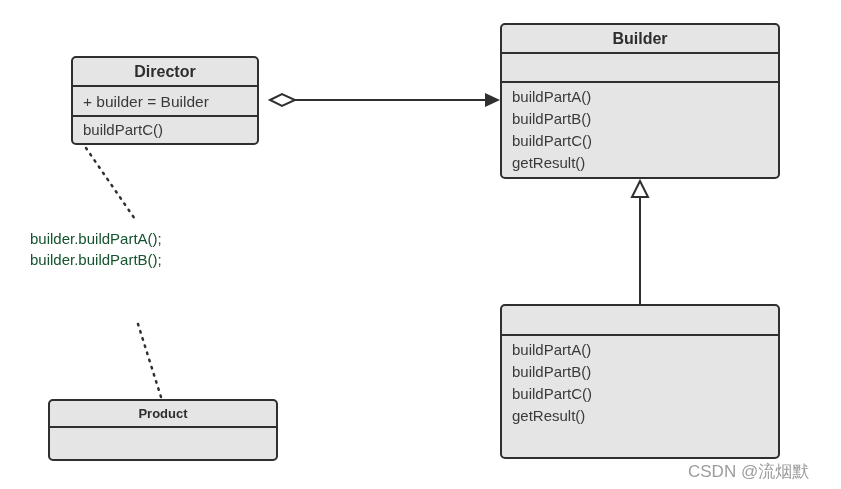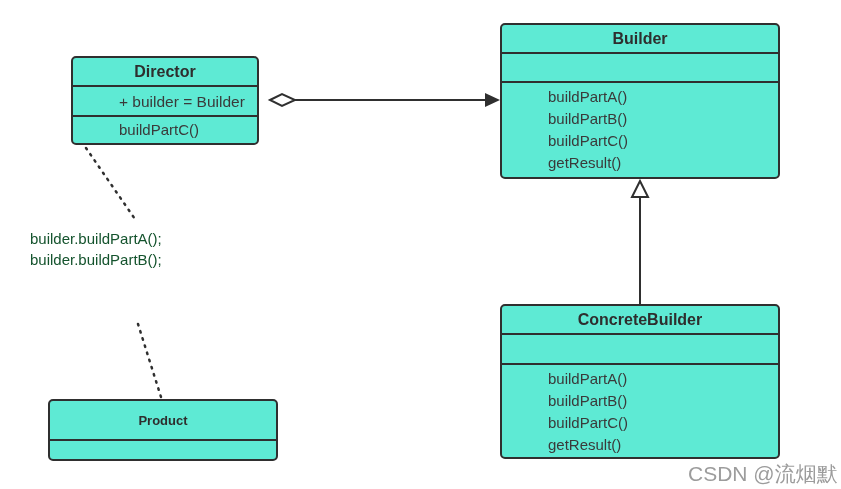--- a/index.html
+++ b/index.html
@@ -11,37 +11,36 @@
   }
   #canvas {
     position: relative;
     width: 841px; height: 489px;
     background: #ffffff;
   }
   .uml-class {
     position: absolute;
     border: 2px solid #2f2f2f;
     border-radius: 5px;
-    background: #5eead4;
+    background: #e5e5e5;
     box-sizing: border-box;
     color: #333333;
   }
   .uml-title {
     display: flex; align-items: center; justify-content: center;
     font-weight: bold;
     font-size: 16px;
     border-bottom: 2px solid #2f2f2f;
     box-sizing: border-box;
     color: #2e2e2e;
   }
   .uml-title.small { font-size: 13px; }
   .uml-section {
     border-bottom: 2px solid #2f2f2f;
     box-sizing: border-box;
-    padding-left: 36px;
   }
   .uml-section.last { border-bottom: none; }
   .uml-line {
     font-size: 15px;
     line-height: 22px;
     padding-left: 10px;
     color: #3a3a3a;
     white-space: nowrap;
   }
   .attr-line {
@@ -61,21 +60,21 @@
     position: absolute;
     left: 30px; top: 228px;
     font-size: 15px;
     line-height: 21px;
     color: #14532d;
     white-space: nowrap;
   }
   #watermark {
     position: absolute;
     left: 688px; top: 460px;
-    font-size: 21px;
+    font-size: 17px;
     color: #9c9c9c;
     white-space: nowrap;
   }
 </style>
 </head>
 <body>
 
 <div id="canvas">
 
   <svg id="arrow-layer" viewBox="0 0 841 489" xmlns="http://www.w3.org/2000/svg">
@@ -110,32 +109,31 @@
     <div class="uml-section" style="height:29px;"></div>
     <div class="uml-section last methods-pad" style="height:94px;">
       <div class="uml-line">buildPartA()</div>
       <div class="uml-line">buildPartB()</div>
       <div class="uml-line">buildPartC()</div>
       <div class="uml-line">getResult()</div>
     </div>
   </div>
 
   <div class="uml-class" style="left:500px; top:304px; width:280px; height:155px;">
-    <div class="uml-title" style="height:29px;">ConcreteBuilder</div>
     <div class="uml-section" style="height:30px;"></div>
     <div class="uml-section last methods-pad" style="height:92px;">
       <div class="uml-line">buildPartA()</div>
       <div class="uml-line">buildPartB()</div>
       <div class="uml-line">buildPartC()</div>
       <div class="uml-line">getResult()</div>
     </div>
   </div>
 
   <div class="uml-class" style="left:48px; top:399px; width:230px; height:62px;">
-    <div class="uml-title small" style="height:40px;">Product</div>
+    <div class="uml-title small" style="height:27px;">Product</div>
     <div class="uml-section last" style="height:31px;"></div>
   </div>
 
   <div id="code-note">
     <div>builder.buildPartA();</div>
     <div>builder.buildPartB();</div>
   </div>
 
   <div id="watermark">CSDN @流烟默</div>
 

